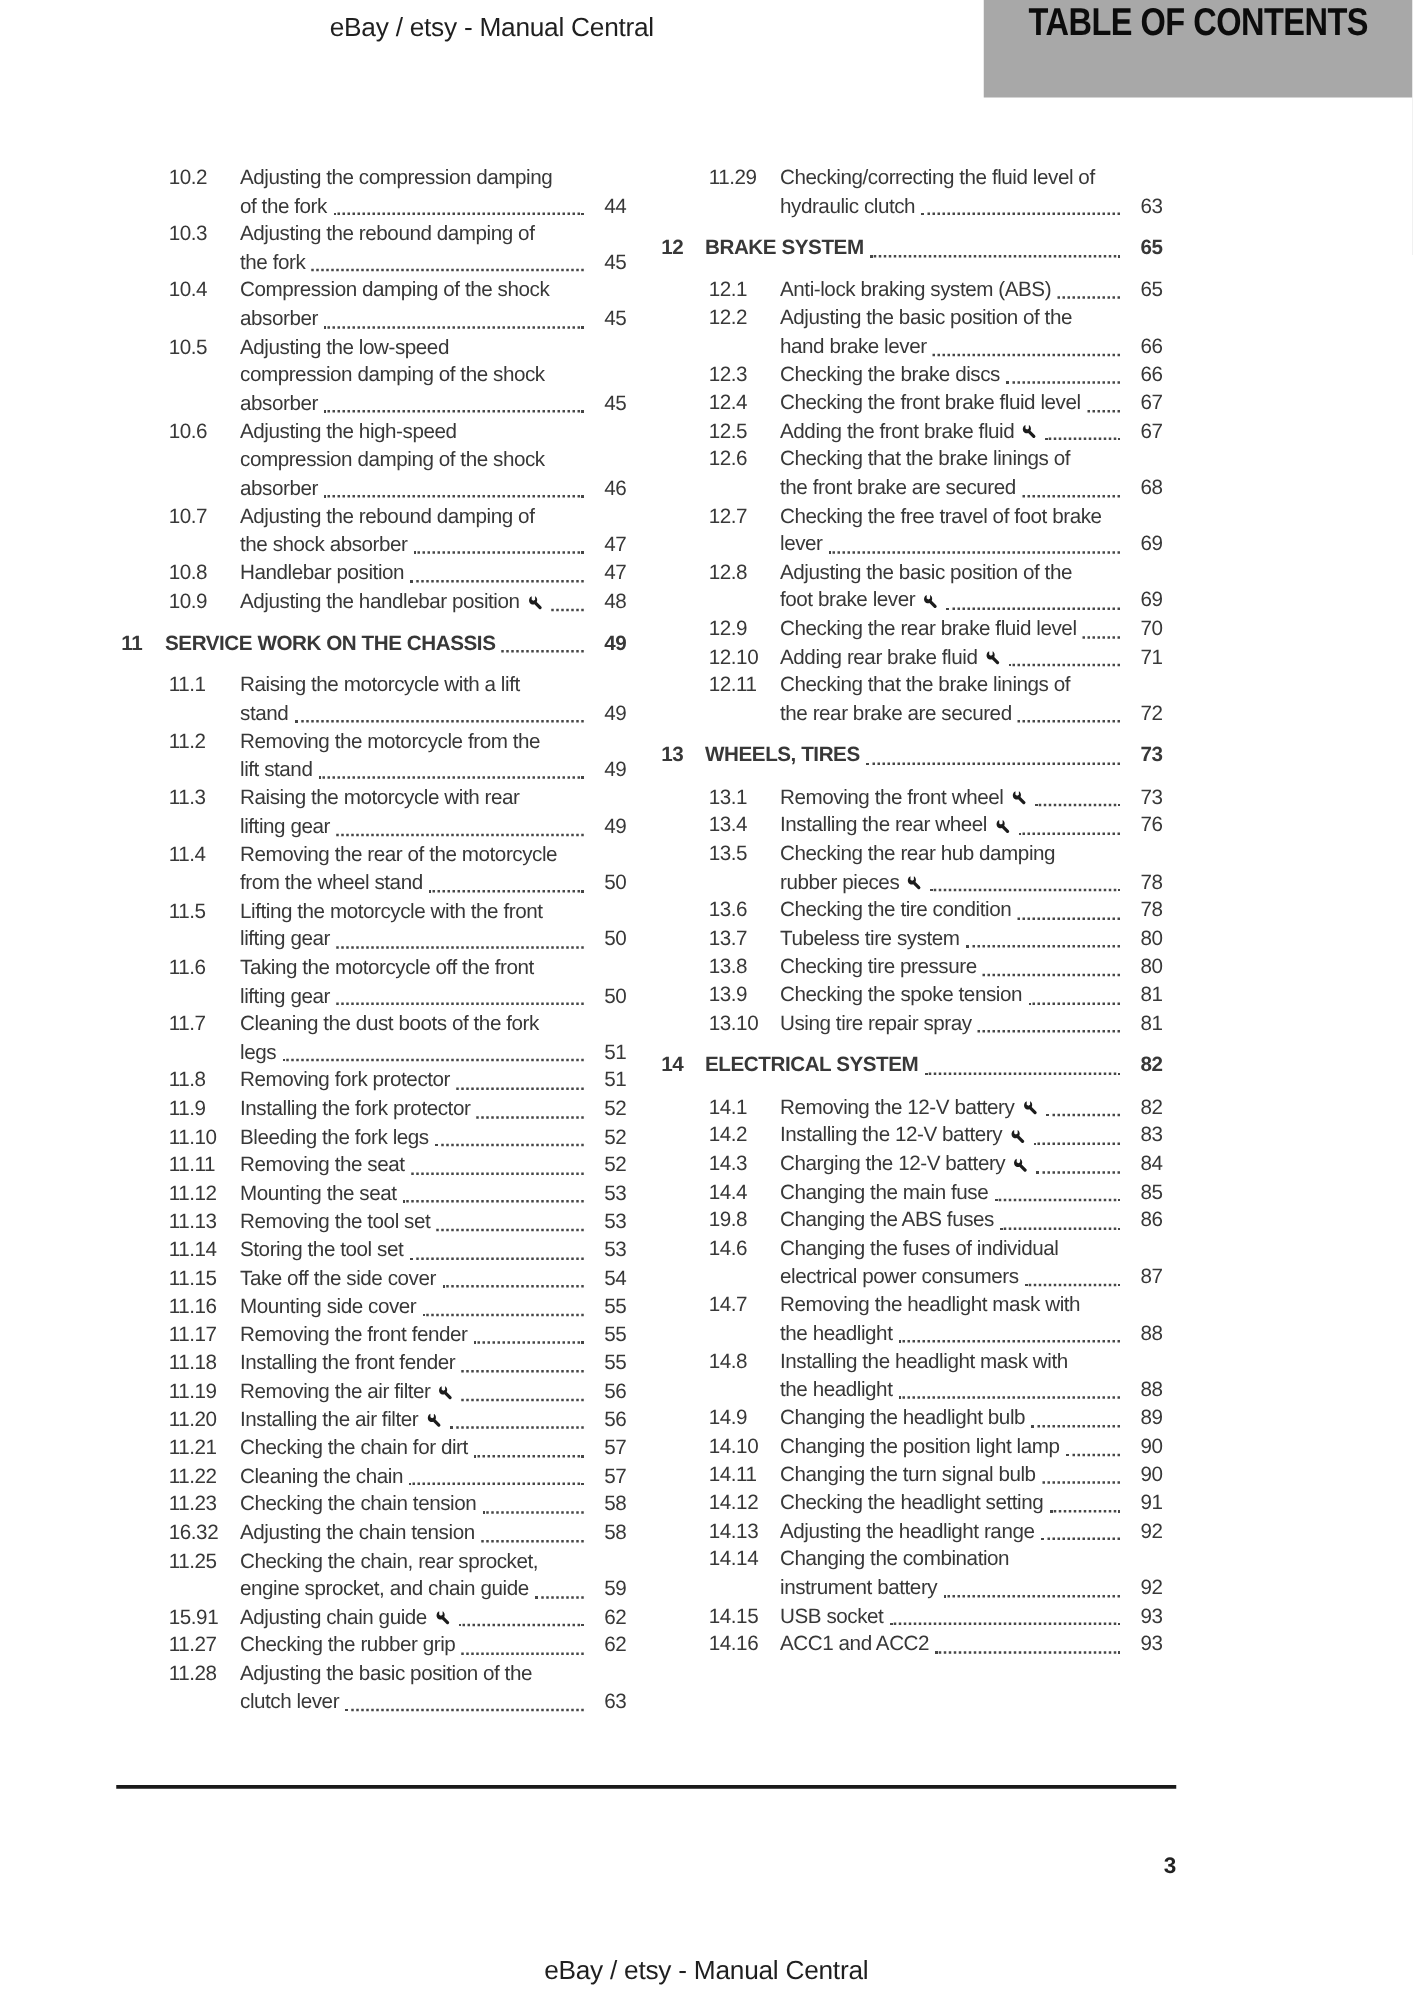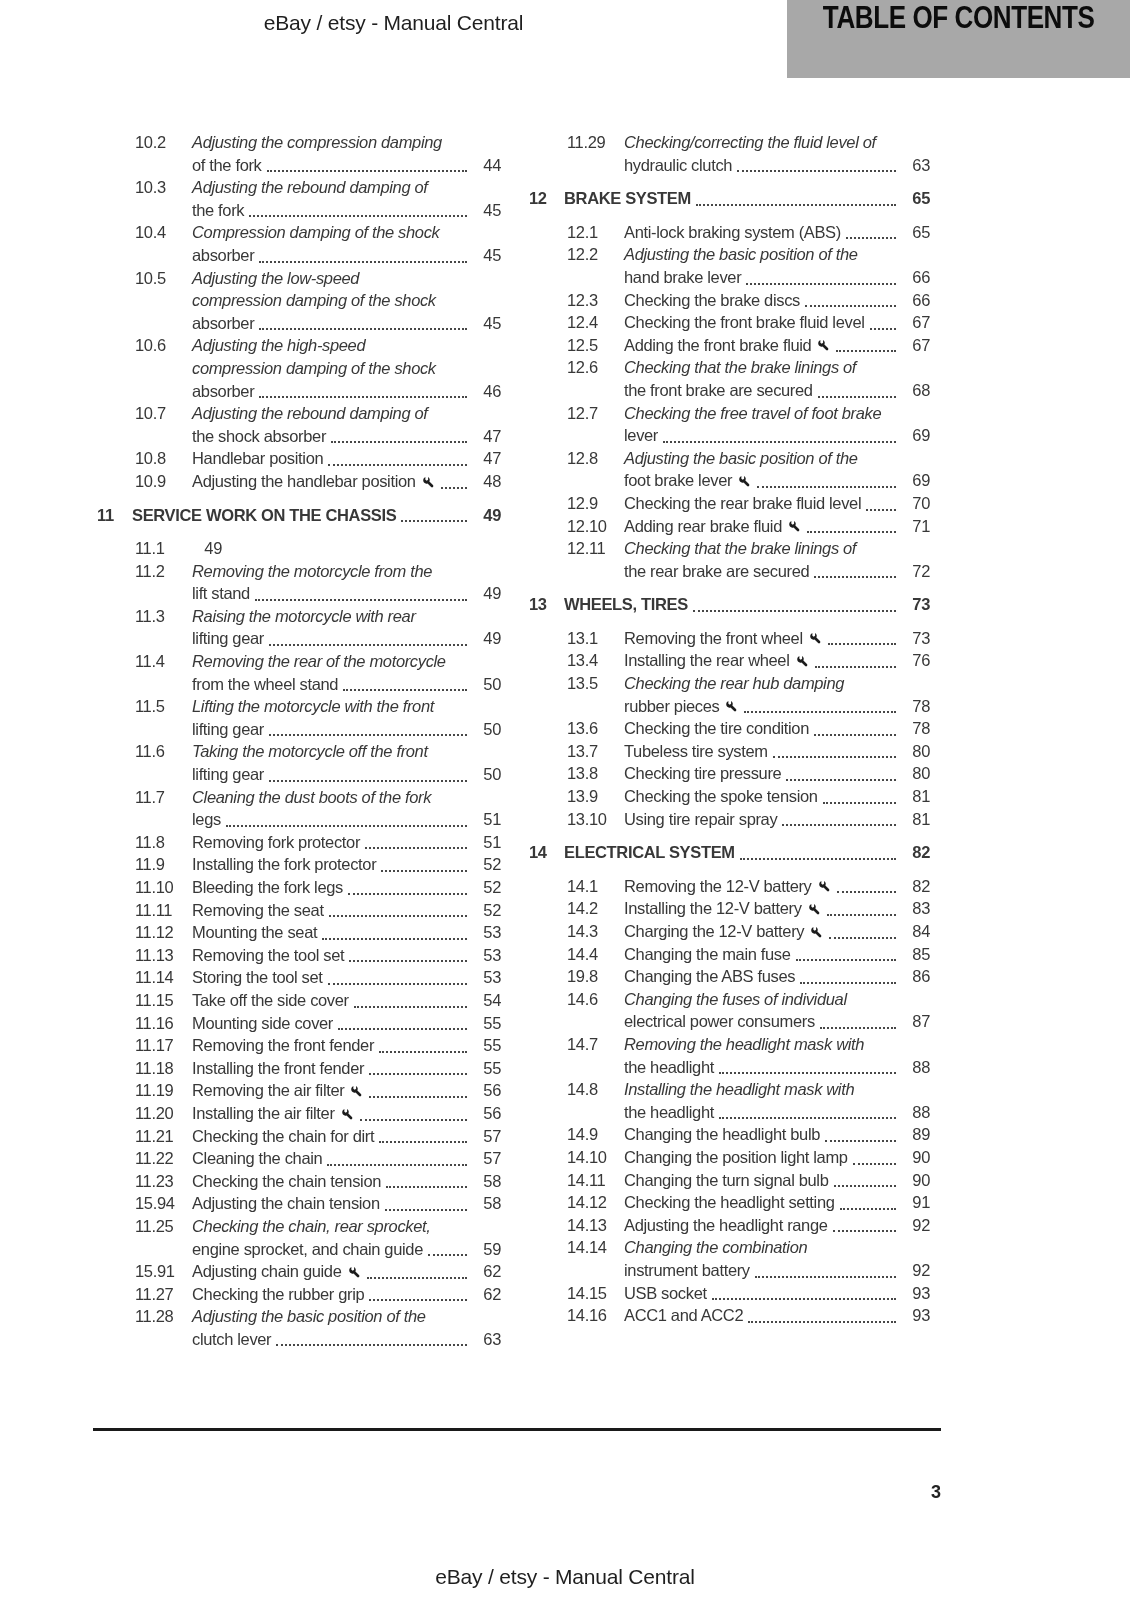--- a/index.html
+++ b/index.html
@@ -33,21 +33,21 @@
   .col{display:flex;flex-direction:column;}
   .col-left{width:404px;}
   .col-right{width:401px;}
   .row{display:flex;align-items:stretch;}
   .srow{margin:11px 0;font-weight:bold;}
   .snum{width:35px;flex-shrink:0;}
   .stitle{flex-shrink:0;white-space:nowrap;}
   .erow{padding-left:38px;}
   .num{width:57px;flex-shrink:0;align-self:flex-start;}
   .tblock{flex:1;display:flex;flex-direction:column;min-width:0;}
-  .tline{white-space:nowrap;font-style:italic;}
+  .tline{white-space:nowrap;}
   .lastline{display:flex;min-width:0;}
   .ttext{white-space:nowrap;flex-shrink:0;}
   .dots{
     flex:1 1 8px;min-width:8px;
     border-bottom:2.4px dotted #474747;
     margin:0 4px 4px 5px;
     align-self:flex-end;
   }
   .page-ref{
     width:30px;flex-shrink:0;text-align:right;
@@ -177,20 +177,27 @@
           <span class="page-ref">48</span>
         </div>
         <div class="row srow">
           <span class="snum">11</span>
           <span class="stitle">SERVICE WORK ON THE CHASSIS</span>
           <span class="dots"></span>
           <span class="page-ref">49</span>
         </div>
         <div class="row erow">
           <span class="num">11.1</span>
+          <div class="tblock">
+            <div class="tline">Raising the motorcycle with a lift</div>
+            <div class="lastline">
+              <span class="ttext">stand</span>
+              <span class="dots"></span>
+            </div>
+          </div>
           <span class="page-ref">49</span>
         </div>
         <div class="row erow">
           <span class="num">11.2</span>
           <div class="tblock">
             <div class="tline">Removing the motorcycle from the</div>
             <div class="lastline">
               <span class="ttext">lift stand</span>
               <span class="dots"></span>
             </div>
@@ -416,21 +423,21 @@
           <span class="num">11.23</span>
           <div class="tblock">
             <div class="lastline">
               <span class="ttext">Checking the chain tension</span>
               <span class="dots"></span>
             </div>
           </div>
           <span class="page-ref">58</span>
         </div>
         <div class="row erow">
-          <span class="num">15.94</span>
+          <span class="num">16.32</span>
           <div class="tblock">
             <div class="lastline">
               <span class="ttext">Adjusting the chain tension</span>
               <span class="dots"></span>
             </div>
           </div>
           <span class="page-ref">58</span>
         </div>
         <div class="row erow">
           <span class="num">11.25</span>

